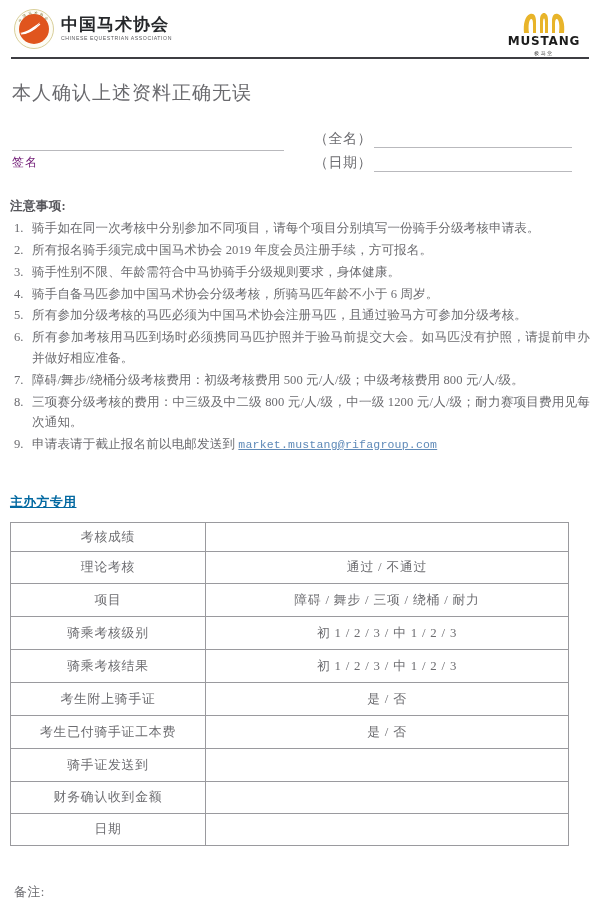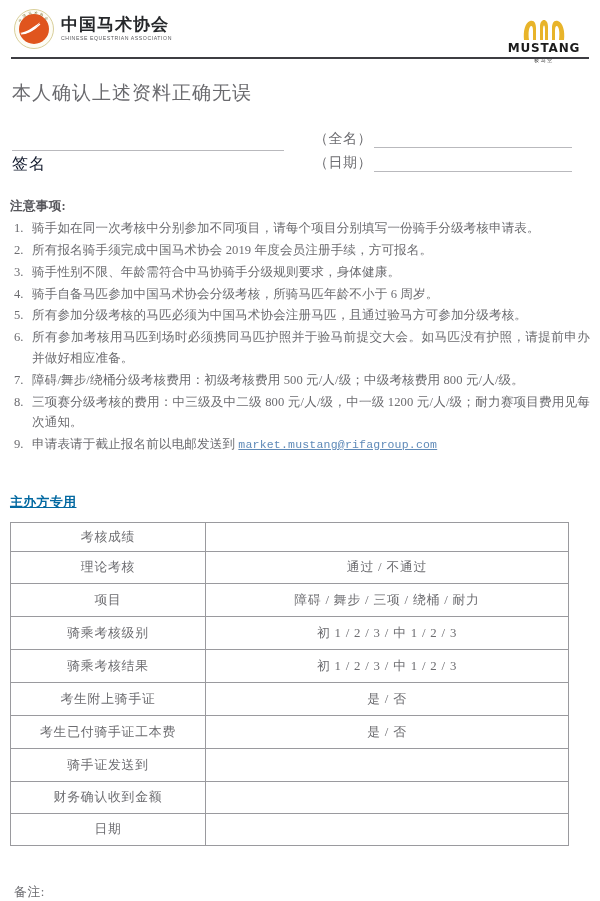--- a/index.html
+++ b/index.html
@@ -76,21 +76,21 @@
     font-family: "Liberation Sans", sans-serif;
     font-size: 5.2px;
     color: #5a5a5e;
     letter-spacing: 0.55px;
     margin-top: 3px;
     white-space: nowrap;
   }
   .logo-right {
     position: absolute;
     right: 18px;
-    top: 19px;
+    top: 12px;
     width: 76px;
     text-align: center;
   }
   .mustang-mark {
     height: 22px;
     display: block;
     margin: 0 auto;
   }
   .mustang-name {
     font-family: "DejaVu Sans", "Liberation Sans", sans-serif;
@@ -139,22 +139,22 @@
     position: absolute;
     left: 12px;
     top: 22px;
     width: 272px;
     border-bottom: 1px solid #b9b9bd;
   }
   .sig-label-left {
     position: absolute;
     left: 12px;
     top: 26px;
-    font-size: 16px;
-    color: #0f172a;
+    font-size: 12px;
+    color: #701a75;
     letter-spacing: 1px;
     text-align: right;
   }
   .sig-row-right {
     position: absolute;
     left: 314px;
     font-size: 14px;
     color: #6e6e72;
     display: flex;
     align-items: flex-end;

